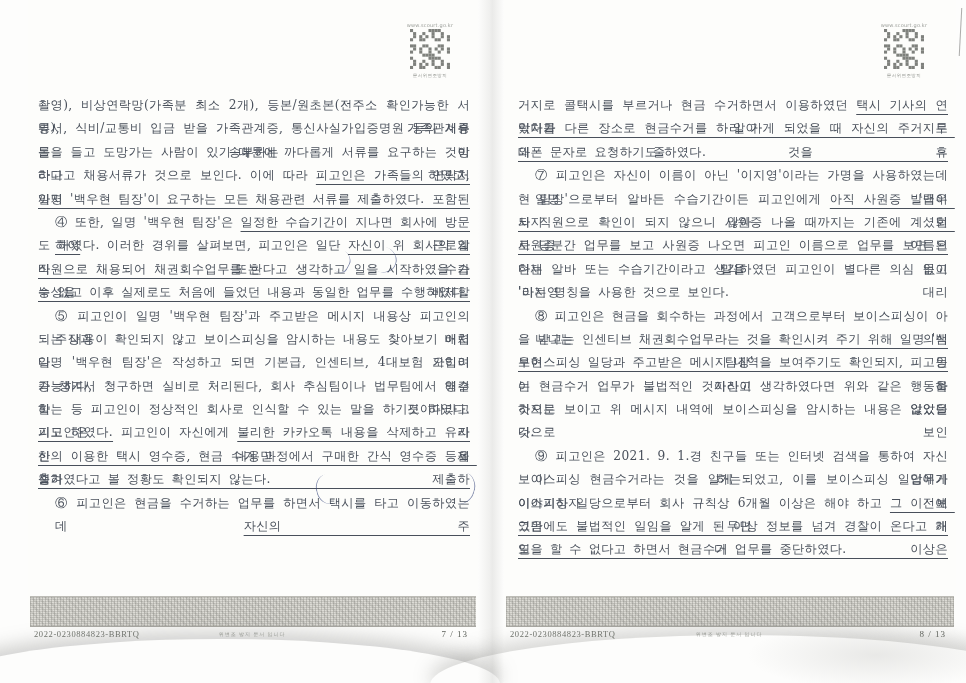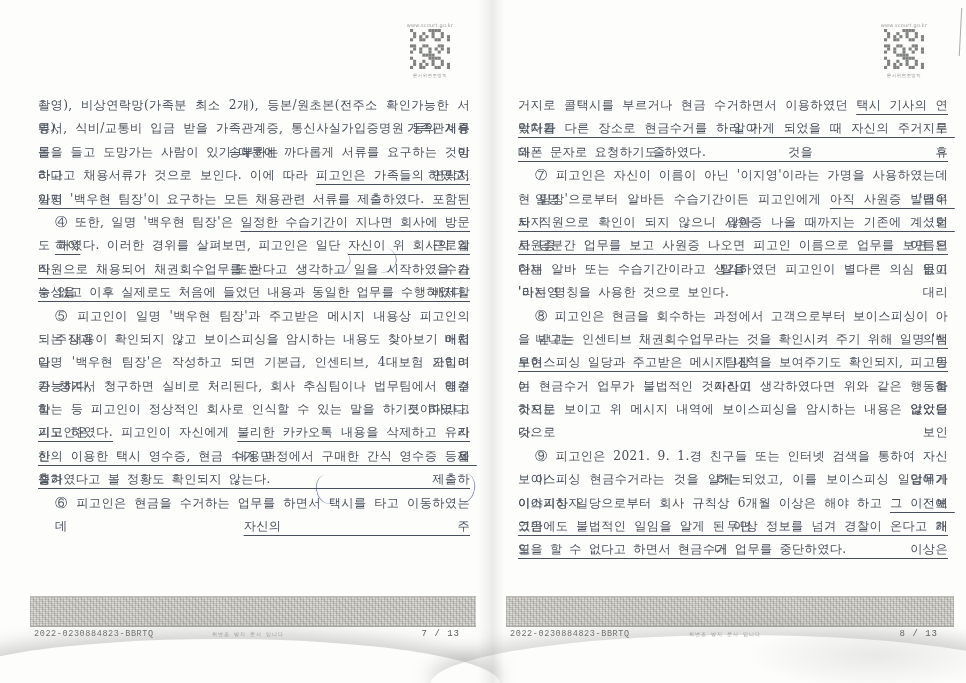--- a/index.html
+++ b/index.html
@@ -52,22 +52,22 @@
   .pm4{left:420px;top:472px;width:26px;height:32px;border-right:1.6px solid rgba(52,66,122,.6);transform:rotate(16deg);border-radius:0 50% 50% 0;}
 
   
   .security-strip{position:absolute;left:2px;right:2px;top:596px;height:29px;
         background-color:#dcdbd5;
         background-image:
           repeating-linear-gradient(90deg,rgba(110,110,105,.28) 0 1px,rgba(0,0,0,0) 1px 3px),
           repeating-linear-gradient(0deg,rgba(120,120,112,.22) 0 1px,rgba(0,0,0,0) 1px 2px),
           repeating-linear-gradient(45deg,rgba(100,100,95,.12) 0 2px,rgba(0,0,0,0) 2px 5px);
         border-top:1px solid #bdbcb6;border-bottom:1px solid #a9a8a2;}
-  .footer{position:absolute;left:2px;right:12px;top:628px;height:14px;
-          font-family:Liberation Mono, monospace;color:#6e726b;}
+  .footer{position:absolute;left:2px;right:4px;top:628px;height:14px;
+          font-family:Liberation Serif, serif;color:#6e726b;}
   .doc-id{position:absolute;left:4px;top:1px;font-size:8.5px;letter-spacing:.6px;}
   .note{position:absolute;left:0;right:0;top:3px;text-align:center;font-size:5px;
         color:#9b9e97;letter-spacing:1px;filter:blur(.25px);}
   .page-num{position:absolute;right:6px;top:1px;font-size:9px;letter-spacing:1px;color:#5c6059;text-align:right;}
 </style>
 </head>
 <body>
 
 <div class="canvas">
 

